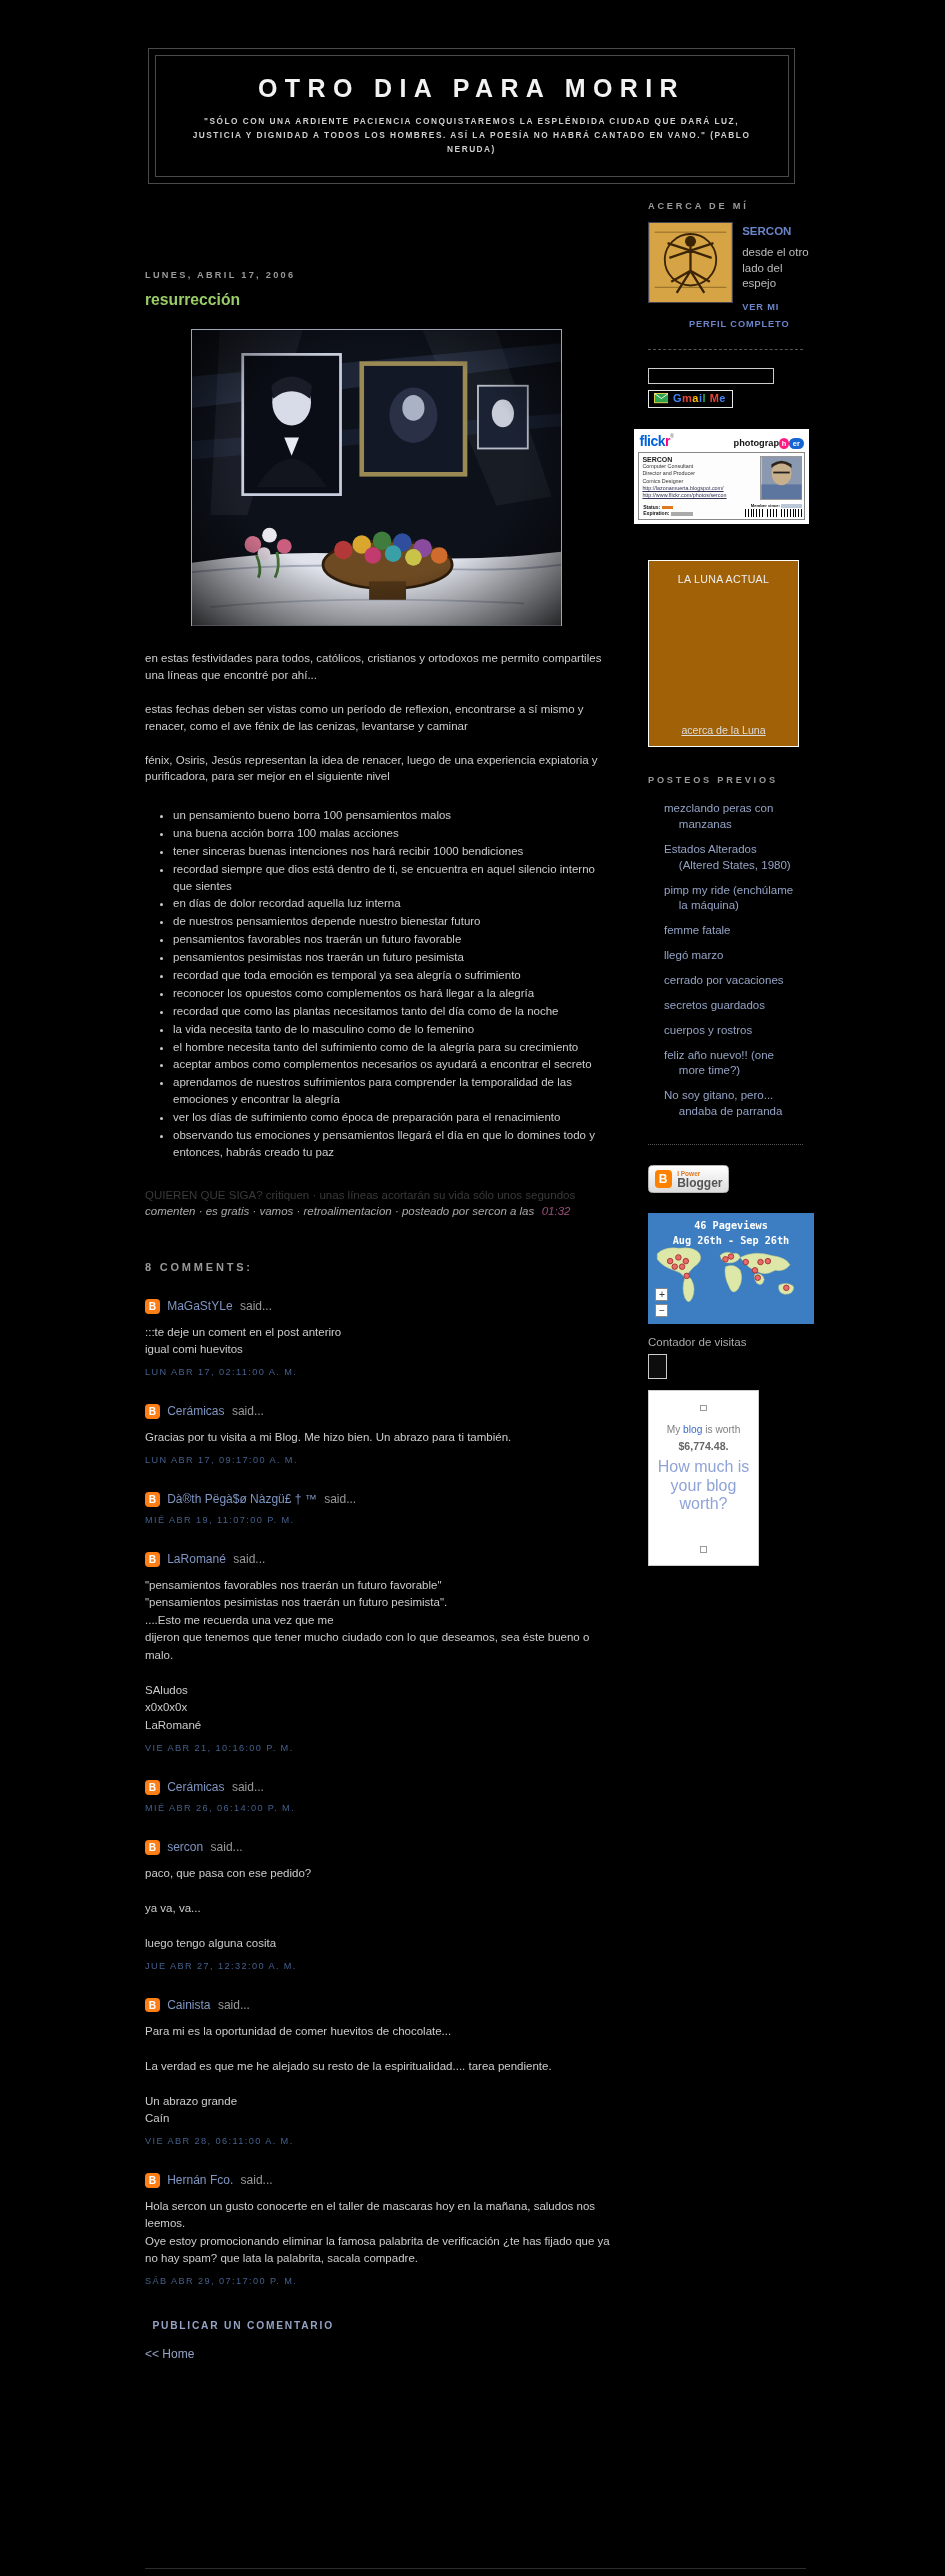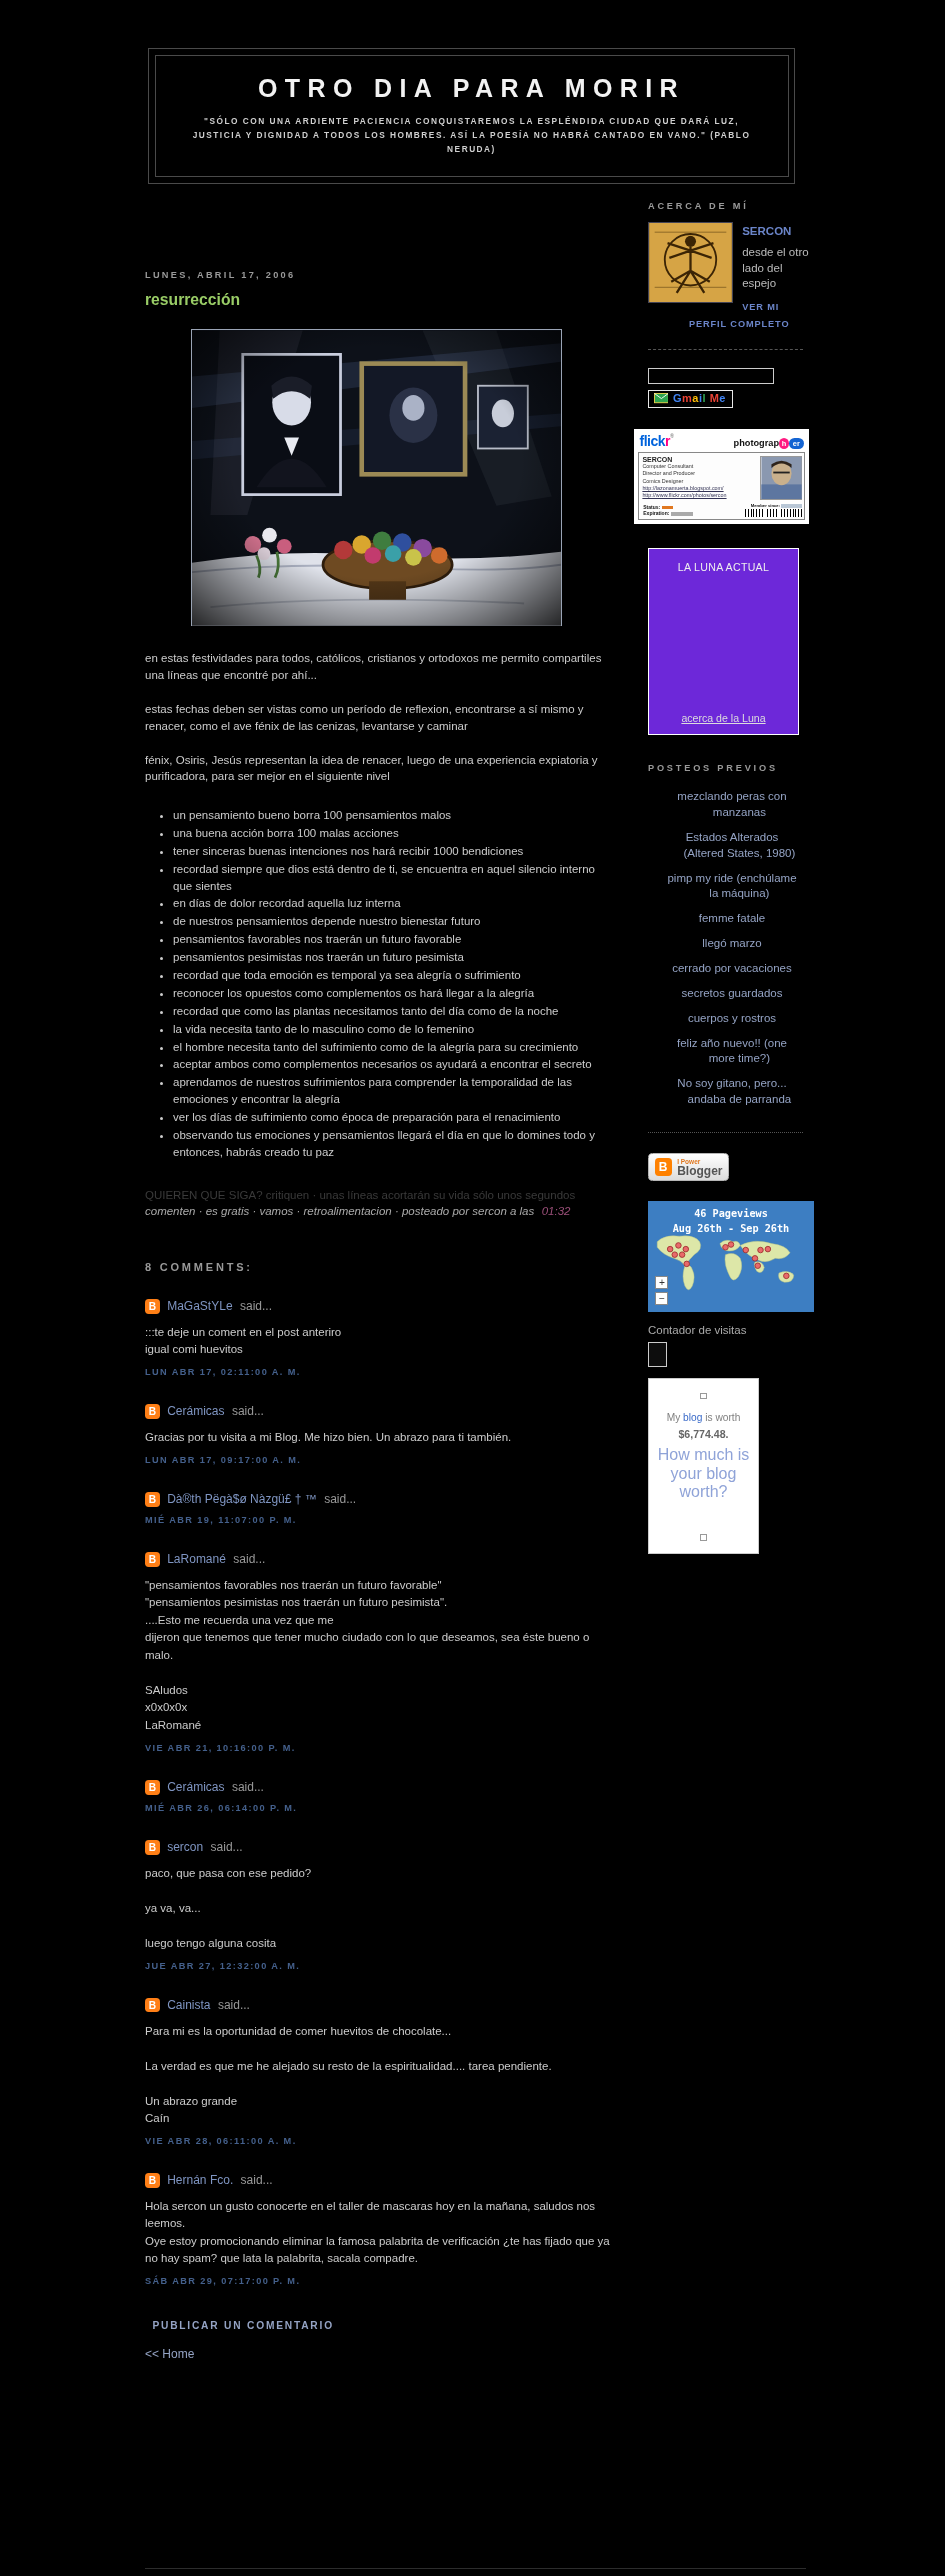--- a/index.html
+++ b/index.html
@@ -38,21 +38,21 @@
   .comments-heading{ margin:44px 0 1.8px; color:#999; font-size:11px; font-weight:bold; letter-spacing:2.8px; }
   .comment{ margin-top:26px; }
   .c-head{ display:flex; align-items:center; gap:7.4px; font-size:12px; }
   .b-icon{ width:14.8px; height:14.8px; flex:0 0 14.8px; background:#ff7f16; border-radius:3.7px;
     color:#fff; font-weight:bold; font-size:10.2px; display:flex; align-items:center; justify-content:center; }
   .c-author{ color:#7f95c2; }
   .c-said{ color:#999; }
   .c-body{ margin-top:10.2px; }
   .c-line{ font-size:11.5px; line-height:17.5px; color:#ccc; }
   .line-gap{ height:17.5px; }
-  .c-date{ display:inline-block; margin-top:8.3px; color:#44608c; font-size:9.2px; font-weight:bold; letter-spacing:1.4px; }
+  .c-date{ display:inline-block; margin-top:8.3px; color:#44608c; font-size:9.2px; font-weight:normal; letter-spacing:1.4px; }
   .publish-link{ display:inline-block; margin:33px 0 0 7.4px; color:#94a3c4; font-size:10.2px; font-weight:bold; letter-spacing:1.8px; }
   .home-link{ display:block; margin-top:14.8px; color:#94a3c4; font-size:12px; }
 
   
   .side-heading{ margin:0 0 11px; color:#999; font-size:9.2px; font-weight:bold; letter-spacing:2.8px; }
   .profile-row{ display:flex; gap:9.2px; }
   .avatar{ width:85px; height:81px; border:0.9px solid #445; flex:0 0 85px; }
   .profile-col{ font-size:11.5px; line-height:15.7px; }
   .profile-name{ display:block; color:#6b85c9; font-weight:bold; margin:1.8px 0 5.5px; }
   .profile-desc{ color:#bbb; }
@@ -81,26 +81,26 @@
   .fk-photo{ position:absolute; right:2.8px; top:2.8px; width:42px; height:44px; border:0.9px solid #999; }
   .fk-member{ position:absolute; right:2.8px; top:50px; font-size:4.2px; font-weight:bold; color:#111; }
   .fk-bar{ display:inline-block; width:20.3px; height:3.7px; background:#b9c7d6; vertical-align:middle; }
   .fk-barcode{ position:absolute; right:2.8px; bottom:1.8px; width:57px; height:8.3px;
     background:repeating-linear-gradient(90deg,#000 0 0.9px,#fff 0.9px 2.8px); }
   .fk-status{ position:absolute; left:4.6px; bottom:9.2px; font-size:5px; font-weight:bold; color:#111; }
   .fk-val-orange{ display:inline-block; width:11px; height:3.7px; background:#e07820; vertical-align:middle; }
   .fk-exp{ position:absolute; left:4.6px; bottom:2.8px; font-size:5px; font-weight:bold; color:#111; }
   .fk-val-gray{ display:inline-block; width:22px; height:3.7px; background:#aaa; vertical-align:middle; }
 
-  .luna-box{ width:151px; height:187px; border:0.9px solid #fff; margin-top:24px; position:relative; text-align:center; background:#6d28d9; }
+  .luna-box{ width:151px; height:187px; border:0.9px solid #fff; margin-top:36px; position:relative; text-align:center; background:#a16207; }
   .luna-title{ margin-top:12px; color:#eee; font-size:10.6px; letter-spacing:0.3px; }
   .luna-link{ position:absolute; bottom:10.2px; left:0; right:0; color:#ddd; font-size:10.6px; text-decoration:underline; }
 
   .posteos-heading{ margin:28px 0 13px; }
-  ul.posteos{ margin:16px; padding:0; list-style:none;text-align:center; }
+  ul.posteos{ margin:16px; padding:0; list-style:none; }
   ul.posteos li{ margin-bottom:9.2px; }
   ul.posteos a{ color:#94a3c4; font-size:11.5px; line-height:15.7px; display:block; padding-left:14.8px; text-indent:-14.8px; }
 
   .blogger-badge{ display:flex; align-items:center; gap:5.5px; width:81px; height:28px;
     background:linear-gradient(180deg,#ffffff,#dcdcdc); border:0.9px solid #b5b5b5; border-radius:4.6px; padding:2.8px 5.5px; }
   .blogger-b{ width:17.5px; height:17.5px; background:#ff8100; border-radius:3.7px; color:#fff;
     font-weight:bold; font-size:12px; display:flex; align-items:center; justify-content:center; }
   .blogger-ipower{ display:block; color:#e07820; font-size:6.5px; font-weight:bold; }
   .blogger-word{ display:block; color:#555; font-size:12px; font-weight:bold; line-height:12px; }
 

